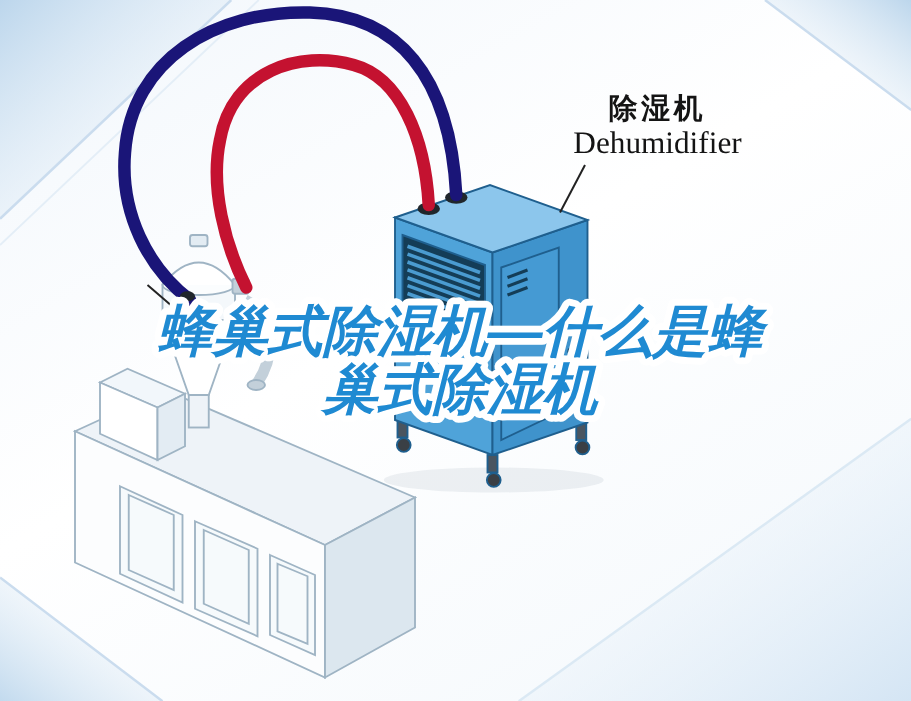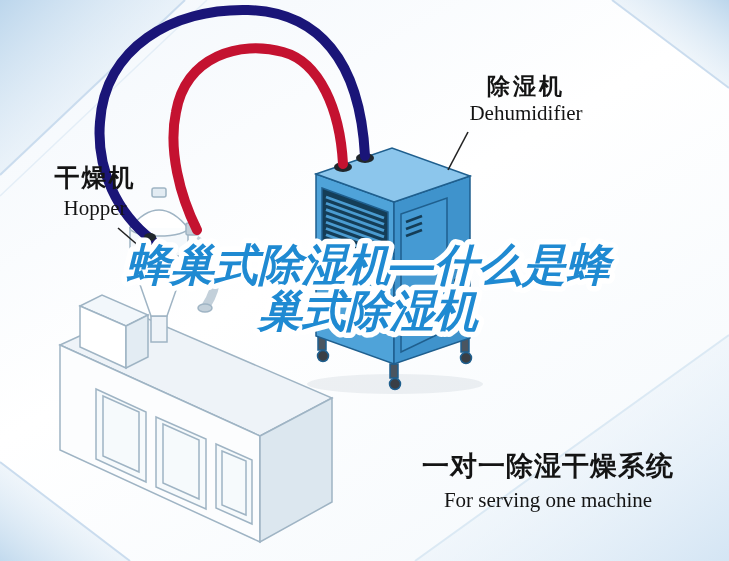--- a/index.html
+++ b/index.html
@@ -7,21 +7,21 @@
     position:relative;width:729px;height:561px;overflow:hidden;
     background:linear-gradient(150deg,#f2f7fc 0%,#ffffff 45%,#f3f8fc 100%);
     font-family:"Liberation Sans",sans-serif;
   }
   svg.scene{position:absolute;left:0;top:0;}
   .label{position:absolute;text-align:center;color:#141414;}
   .label .cn{font-weight:bold;line-height:1.1;}
   .serif{font-family:"Liberation Serif",serif;}
   .dehu-label{left:438px;top:74px;width:176px;}
   .dehu-label .cn{font-size:23px;letter-spacing:3px;}
-  .dehu-label .en{font-size:21px;margin-top:2px;}
+  .dehu-label .en{font-size:25px;margin-top:2px;}
   .hopper-label{left:42px;top:164px;width:106px;}
   .hopper-label .cn{font-size:25px;letter-spacing:2px;}
   .hopper-label .en{font-size:21px;margin-top:4px;}
   .footer-label{left:398px;top:452px;width:300px;}
   .footer-label .cn{font-size:27px;letter-spacing:1px;}
   .footer-label .en{font-size:21px;margin-top:6px;}
   .title-text{
     font-family:"Liberation Sans",sans-serif;
     font-weight:bold;font-style:italic;font-size:44px;
     stroke:#ffffff;stroke-width:11px;paint-order:stroke;stroke-linejoin:round;
@@ -143,28 +143,20 @@
       <line x1="468" y1="132" x2="448" y2="170"></line>
       <line x1="118" y1="228" x2="147" y2="253"></line>
     </g>
 
     <g>
       <text class="title-text" x="368" y="280" text-anchor="middle" paint-order="stroke" fill="#1f8ad2">蜂巢式除湿机—什么是蜂</text>
       <text class="title-text" x="368" y="326" text-anchor="middle" paint-order="stroke" fill="#1f8ad2">巢式除湿机</text>
     </g>
   </svg>
 
-  <div class="label hopper-label">
-    <div class="cn">干燥机</div>
-    <div class="en serif">Hopper</div>
-  </div>
 
   <div class="label dehu-label">
     <div class="cn">除湿机</div>
     <div class="en serif">Dehumidifier</div>
   </div>
 
-  <div class="label footer-label">
-    <div class="cn">一对一除湿干燥系统</div>
-    <div class="en serif">For serving one machine</div>
-  </div>
 
 </div>
 
 </body></html>

